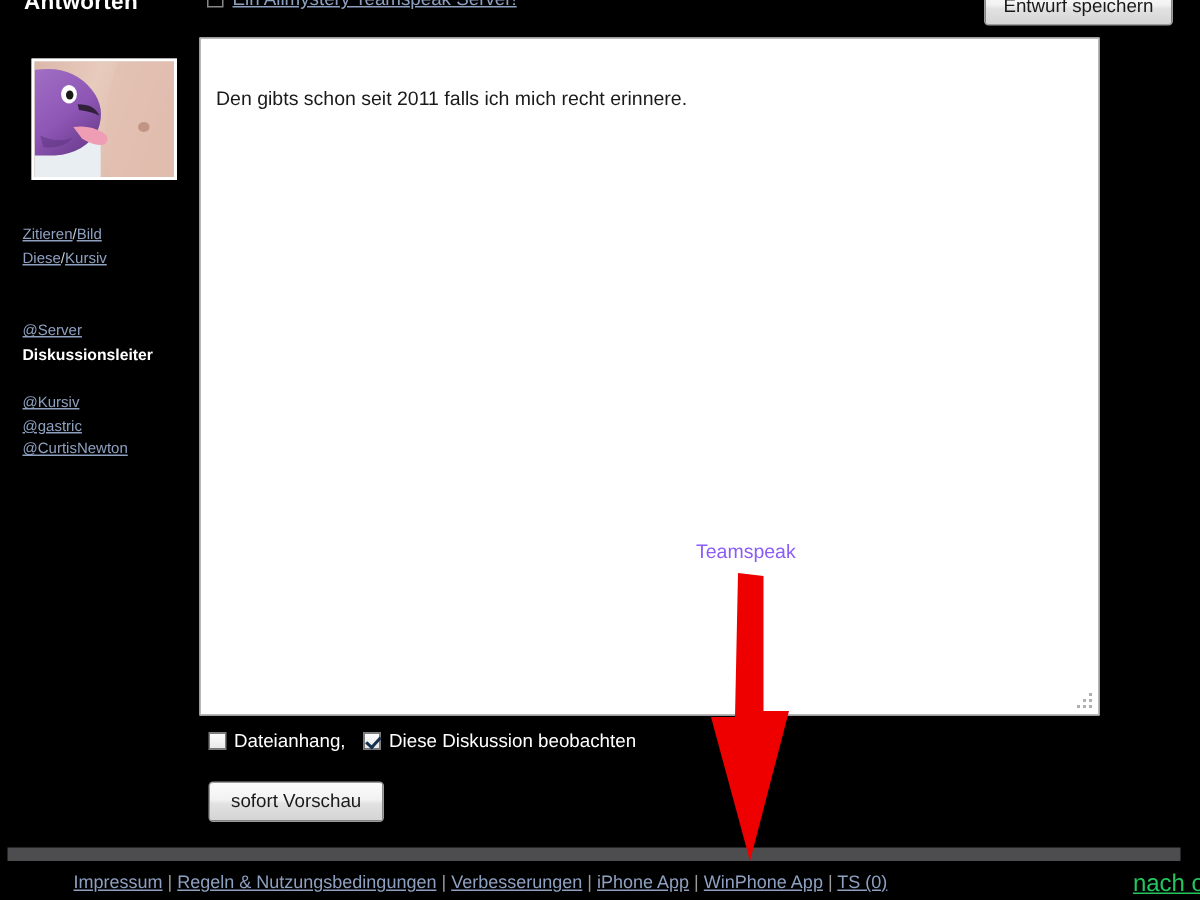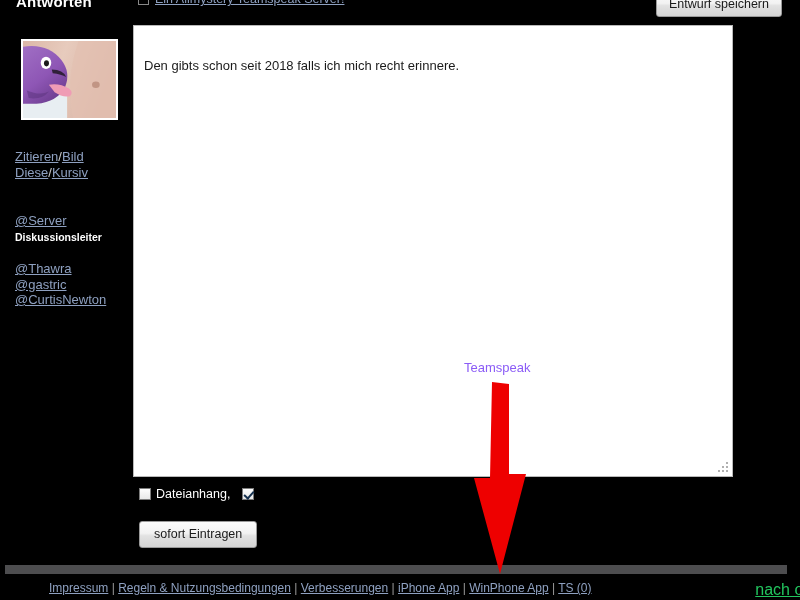--- a/index.html
+++ b/index.html
@@ -38,21 +38,21 @@
     width: 97px; height: 81px;
     border: 2px solid #ffffff;
     background: #c8a89c;
     overflow: hidden;
   }
   #avatar svg { display: block; width: 100%; height: 100%; }
 
   .side-links {
     position: absolute;
     left: 15px;
-    font-size: 13px;
+    font-size: 10px;
     line-height: 15.5px;
     color: #8ea0c0;
     white-space: nowrap;
   }
   #format-links { top: 149px; }
   #mention-links { top: 213px; }
 
   .side-links a, .flink {
     color: #8ea0c0;
     text-decoration: underline;
@@ -273,59 +273,60 @@
       <a class="flink">Diese</a><span class="sep">/</span><a class="flink">Kursiv</a>
     </div>
 
     <div id="mention-links" class="side-links">
       <a class="flink mention-row">@Server</a>
     </div>
 
     <div id="role-label">Diskussionsleiter</div>
 
     <div class="side-links" style="top:261px;">
-      <a class="flink mention-row">@Thawra</a>
+      <a class="flink mention-row">@Kursiv</a>
       <a class="flink mention-row">@gastric</a>
       <a class="flink mention-row">@CurtisNewton</a>
     </div>
   </div>
 
   <div id="thread-title-row">
     <span id="thread-checkbox"></span>
     <span id="thread-title">Ein Allmystery Teamspeak Server!</span>
   </div>
 
   <button class="btn" id="save-draft-button">Entwurf speichern</button>
 
   <div id="reply-textarea-wrap">
-    <div id="reply-text">Den gibts schon seit 2018 falls ich mich recht erinnere.</div>
+    <div id="reply-text">Den gibts schon seit 2011 falls ich mich recht erinnere.</div>
     <div id="resize-grip">
       <i style="left:8px; top:0;"></i>
       <i style="left:4px; top:4px;"></i>
         <i style="left:8px; top:4px;"></i>
       <i style="left:0px; top:8px;"></i>
         <i style="left:4px; top:8px;"></i>
         <i style="left:8px; top:8px;"></i>
     </div>
   </div>
 
   <div id="annotation-label">Teamspeak</div>
 
   <svg id="annotation-arrow" viewBox="0 0 100 192" preserveAspectRatio="none">
     <polygon points="40,0 57,2 57,92 74,92 48,192 22,96 38,96" fill="#ee0000"></polygon>
   </svg>
 
   <div id="options-row">
     <span class="cb"></span>
     <span id="attach-label">Dateianhang,</span>
     <span class="cb checked"></span>
+    <span>Diese Diskussion beobachten</span>
   </div>
 
   <div id="submit-row">
-    <button class="btn" id="submit-now-button">sofort Eintragen</button>
+    <button class="btn" id="submit-now-button">sofort Vorschau</button>
   </div>
 
   <div id="divider"></div>
 
   <div id="footer">
     <div id="footer-links">
       <a class="flink">Impressum</a>
       <span class="sep">|</span>
       <a class="flink">Regeln &amp; Nutzungsbedingungen</a>
       <span class="sep">|</span>

